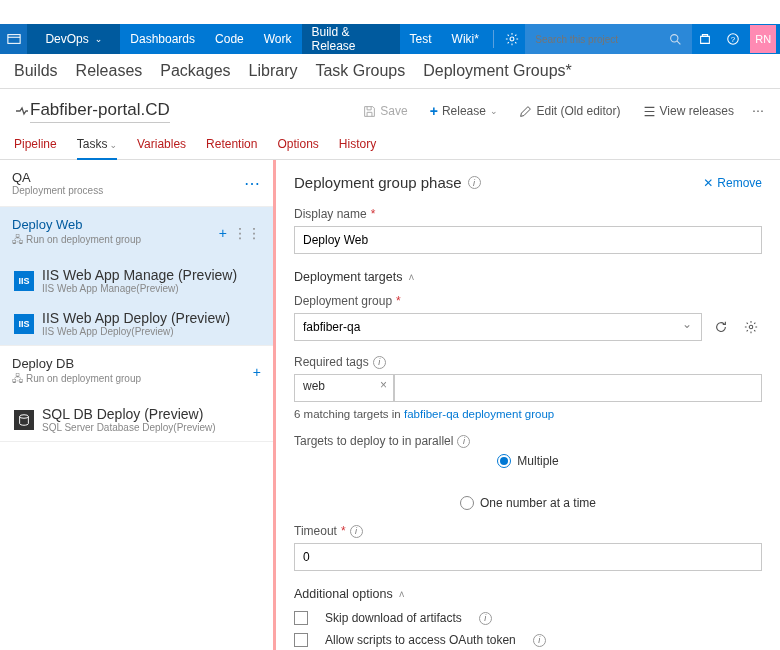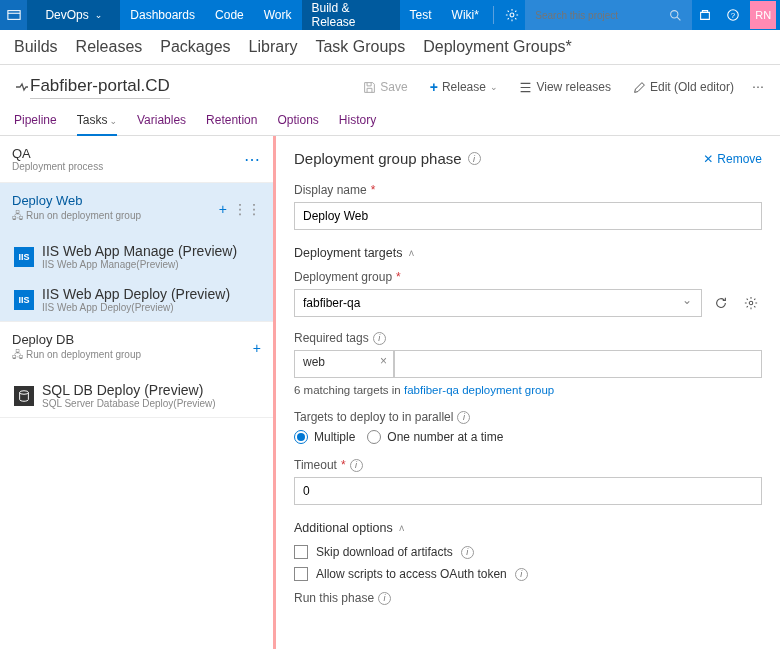--- a/index.html
+++ b/index.html
@@ -1,19 +1,19 @@
 <!DOCTYPE html>
 <html><head>
 <meta charset="utf-8">
 <style>
 * { box-sizing: border-box; margin: 0; padding: 0; font-family: "Segoe UI", Arial, sans-serif; }
 body { width: 780px; height: 650px; overflow: hidden; font-size: 12px; color: #333; background: #fff; }
 
 
-.topnav { display: flex; align-items: center; height: 30px; background: #0078d4; color: #fff; }
+.topnav { display: flex; align-items: center; height: 30px; background: #0078d4; color: #fff; margin-top: 24px; }
 .topnav .logo { width: 30px; height: 30px; display: flex; align-items: center; justify-content: center; background: #106ebe; }
 .topnav .proj { padding: 0 18px; display: flex; align-items: center; gap: 6px; background: #005a9e; height: 100%; }
 .topnav .nav-item { padding: 0 10px; height: 100%; display: flex; align-items: center; cursor: pointer; font-size: 12px; }
 .topnav .nav-item.active { background: #005a9e; }
 .topnav .spacer { flex: 1; }
 .topnav .search { background: #2b88d8; height: 100%; display: flex; align-items: center; padding: 0 10px; width: 180px; }
 .topnav .search input { background: transparent; border: none; color: #cde; outline: none; font-size: 10px; width: 120px; }
 .topnav .icon-btn { width: 30px; height: 30px; display: flex; align-items: center; justify-content: center; cursor: pointer; }
 .topnav .avatar { width: 28px; height: 28px; background: #ff8ab3; color: #fff; display: flex; align-items: center; justify-content: center; font-size: 11px; margin: 0 4px; }
 
@@ -24,21 +24,21 @@
 
 .header { display: flex; align-items: center; padding: 10px 14px 8px; gap: 10px; }
 .header .title { font-size: 17px; color: #333; display: flex; align-items: center; }
 .header .spacer { flex: 1; }
 .header .btn { display: flex; align-items: center; gap: 4px; padding: 4px 6px; font-size: 12px; color: #555; cursor: pointer; }
 .header .btn.disabled { color: #aaa; }
 .header .btn .plus { color: #0078d4; font-size: 14px; font-weight: bold; }
 
 
 .tabs { display: flex; gap: 20px; padding: 0 14px; border-bottom: 1px solid #ddd; font-size: 12px; }
-.tabs .tab { padding: 6px 0 8px; color: #701a75; cursor: pointer; position: relative; }
+.tabs .tab { padding: 6px 0 8px; color: #b91c1c; cursor: pointer; position: relative; }
 .tabs .tab.active { color: #333; }
 .tabs .tab.active::after { content: ""; position: absolute; left: 0; right: 0; bottom: -1px; height: 2px; background: #0078d4; }
 .tabs .chev { font-size: 9px; color: #888; margin-left: 2px; }
 
 
 .main { display: flex; height: calc(650px - 30px - 33px - 44px - 30px); }
 .left { width: 276px; border-right: 3px solid #fca5a5; overflow: auto; }
 .right { flex: 1; padding: 14px 18px; overflow: auto; }
 
 
@@ -79,33 +79,33 @@
 .dgroup-row .sel-wrap { flex: 1; }
 .icon-sm { width: 22px; height: 22px; display: flex; align-items: center; justify-content: center; border: none; background: transparent; cursor: pointer; color: #555; }
 
 .tag-row { display: flex; gap: 0; }
 .tag { border: 1px solid #c8c8c8; padding: 4px 20px 4px 8px; position: relative; width: 100px; font-size: 12px; }
 .tag .x { position: absolute; right: 6px; top: 3px; color: #888; cursor: pointer; font-size: 12px; }
 .tag-input { flex: 1; border: 1px solid #c8c8c8; border-left: none; padding: 4px 8px; font-size: 12px; }
 .match-txt { font-size: 11.5px; color: #555; margin-top: 6px; }
 .match-txt a { color: #0078d4; text-decoration: none; }
 
-.radio-row { display: flex; gap: 12px; align-items: center; margin-top: 6px; }
+.radio-row { display: flex; gap: 28px; align-items: center; margin-top: 6px; flex-direction: column; }
 .radio-opt { display: flex; align-items: center; gap: 6px; }
 .radio { width: 14px; height: 14px; border: 1px solid #888; border-radius: 50%; display: flex; align-items: center; justify-content: center; }
 .radio.checked { border-color: #0078d4; }
 .radio.checked::after { content: ""; width: 8px; height: 8px; background: #0078d4; border-radius: 50%; }
 
 .slider-row { display: flex; align-items: center; gap: 12px; margin-top: 8px; }
 .slider { flex: 0 0 280px; height: 4px; background: #ddd; position: relative; border-radius: 2px; }
 .slider .fill { position: absolute; left: 0; top: 0; bottom: 0; width: 50%; background: #888; border-radius: 2px; }
 .slider .thumb { position: absolute; left: 50%; top: 50%; width: 14px; height: 14px; background: #fff; border: 1px solid #888; border-radius: 50%; transform: translate(-50%, -50%); }
 .slider-label { font-size: 12px; color: #555; }
 
-.cb-row { display: flex; align-items: center; gap: 8px; margin: 8px 0; }
+.cb-row { display: flex; align-items: center; gap: 17px; margin: 8px 0; }
 .cb { width: 14px; height: 14px; border: 1px solid #888; }
 
 .info { display: inline-flex; width: 13px; height: 13px; border: 1px solid #999; border-radius: 50%; align-items: center; justify-content: center; font-size: 9px; color: #777; font-style: italic; }
 .chev-up { font-size: 10px; color: #888; }
 svg { display: block; }
 </style>
 </head>
 <body>
 
 <div class="topnav">
@@ -177,29 +177,29 @@
       </svg>
     <span>Save</span>
   </div>
   <div class="btn">
     <span class="plus">+</span>
     <span>Release</span>
     <span style="font-size:9px;color:#888;">⌄</span>
   </div>
   <div class="btn">
     <svg width="13" height="13" viewBox="0 0 16 16">
-        <path d="M2 3h12M2 8h12M2 13h12" stroke="#555" stroke-width="1.5"></path>
-      </svg>
-    <span>View releases</span>
+        <path d="M2 14l1-4 8-8 3 3-8 8-4 1z" fill="none" stroke="#555" stroke-width="1.2"></path>
+      </svg>
+    <span>Edit (Old editor)</span>
   </div>
   <div class="btn">
     <svg width="13" height="13" viewBox="0 0 16 16">
-        <path d="M2 14l1-4 8-8 3 3-8 8-4 1z" fill="none" stroke="#555" stroke-width="1.2"></path>
-      </svg>
-    <span>Edit (Old editor)</span>
+        <path d="M2 3h12M2 8h12M2 13h12" stroke="#555" stroke-width="1.5"></path>
+      </svg>
+    <span>View releases</span>
   </div>
   <div class="btn" style="padding:4px 2px;">⋯</div>
 </div>
 
 <div class="tabs">
   <div class="tab">Pipeline</div>
   <div class="tab active"><span>Tasks</span><span class="chev">⌄</span></div>
   <div class="tab">Variables</div>
   <div class="tab">Retention</div>
   <div class="tab">Options</div>

